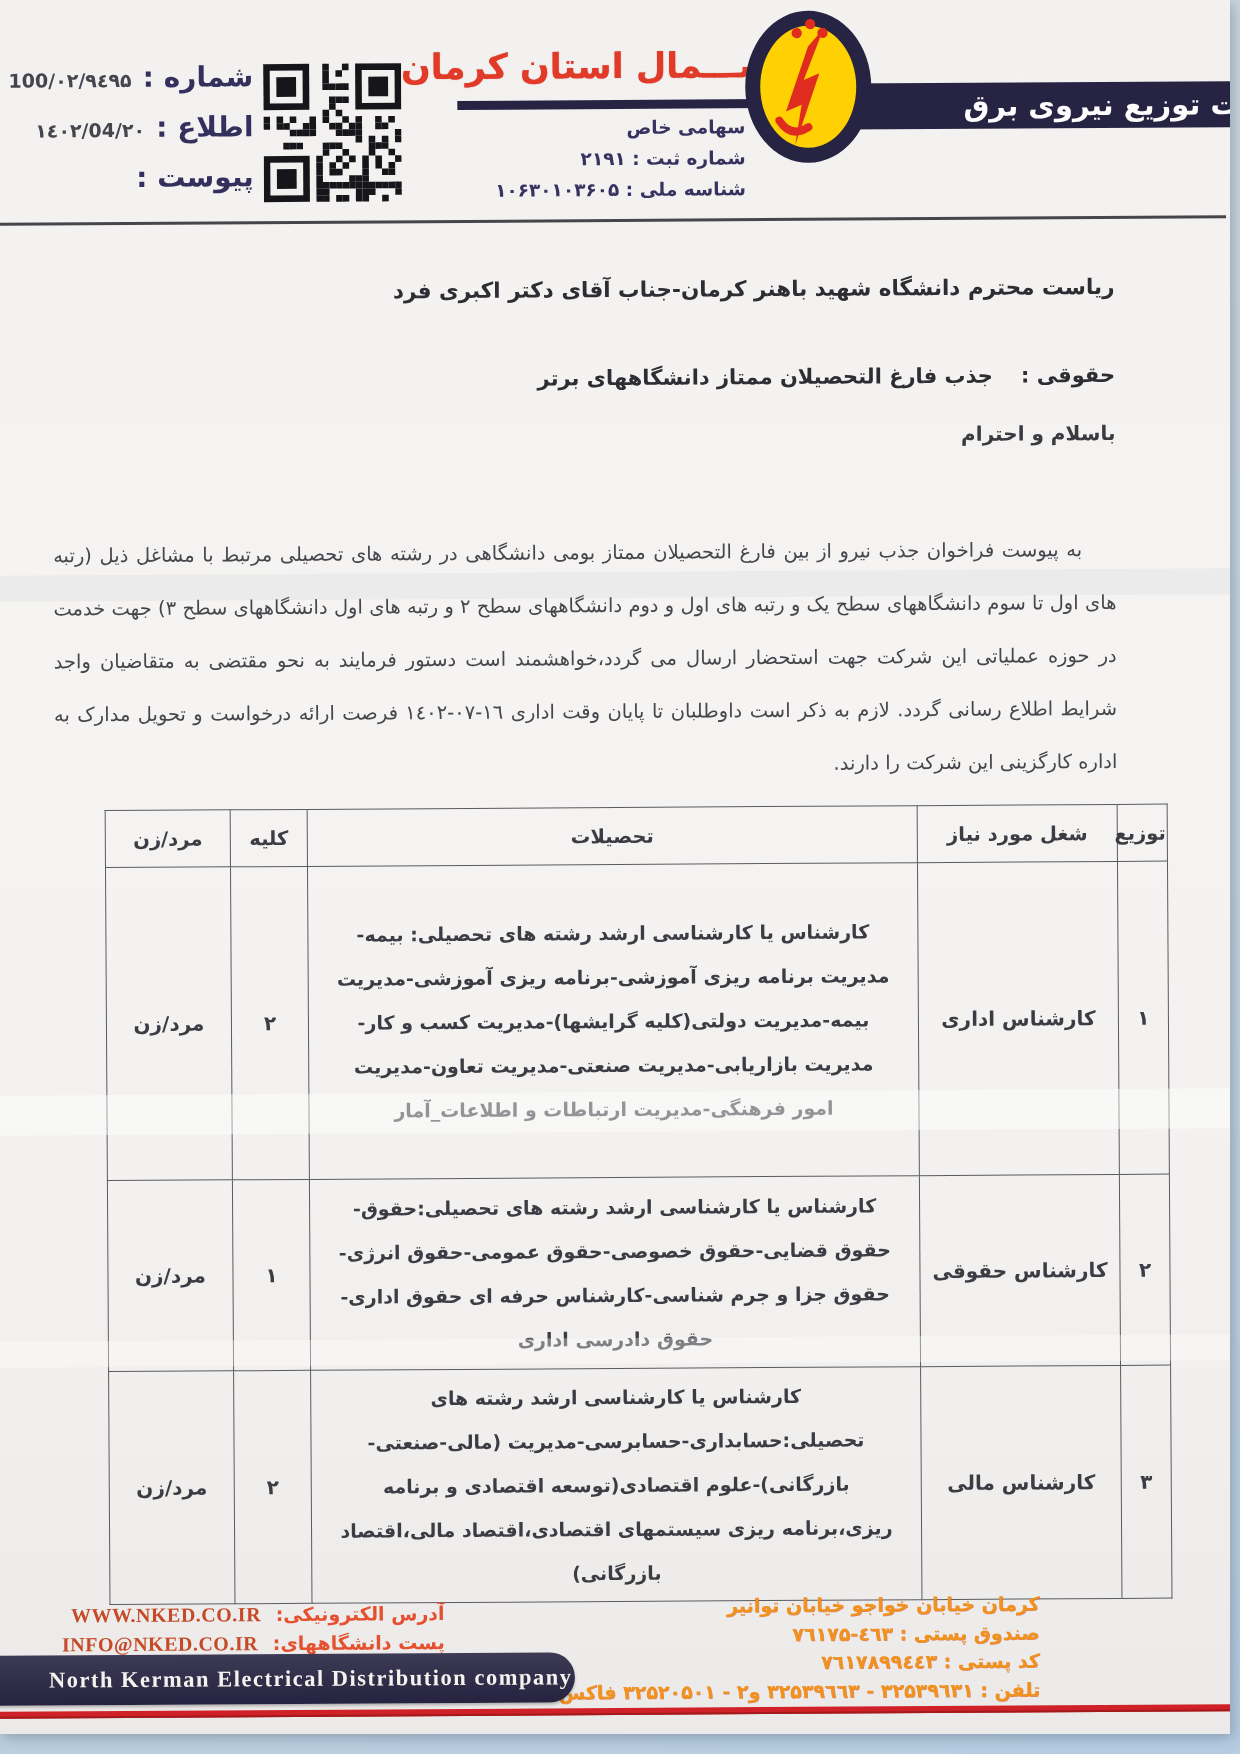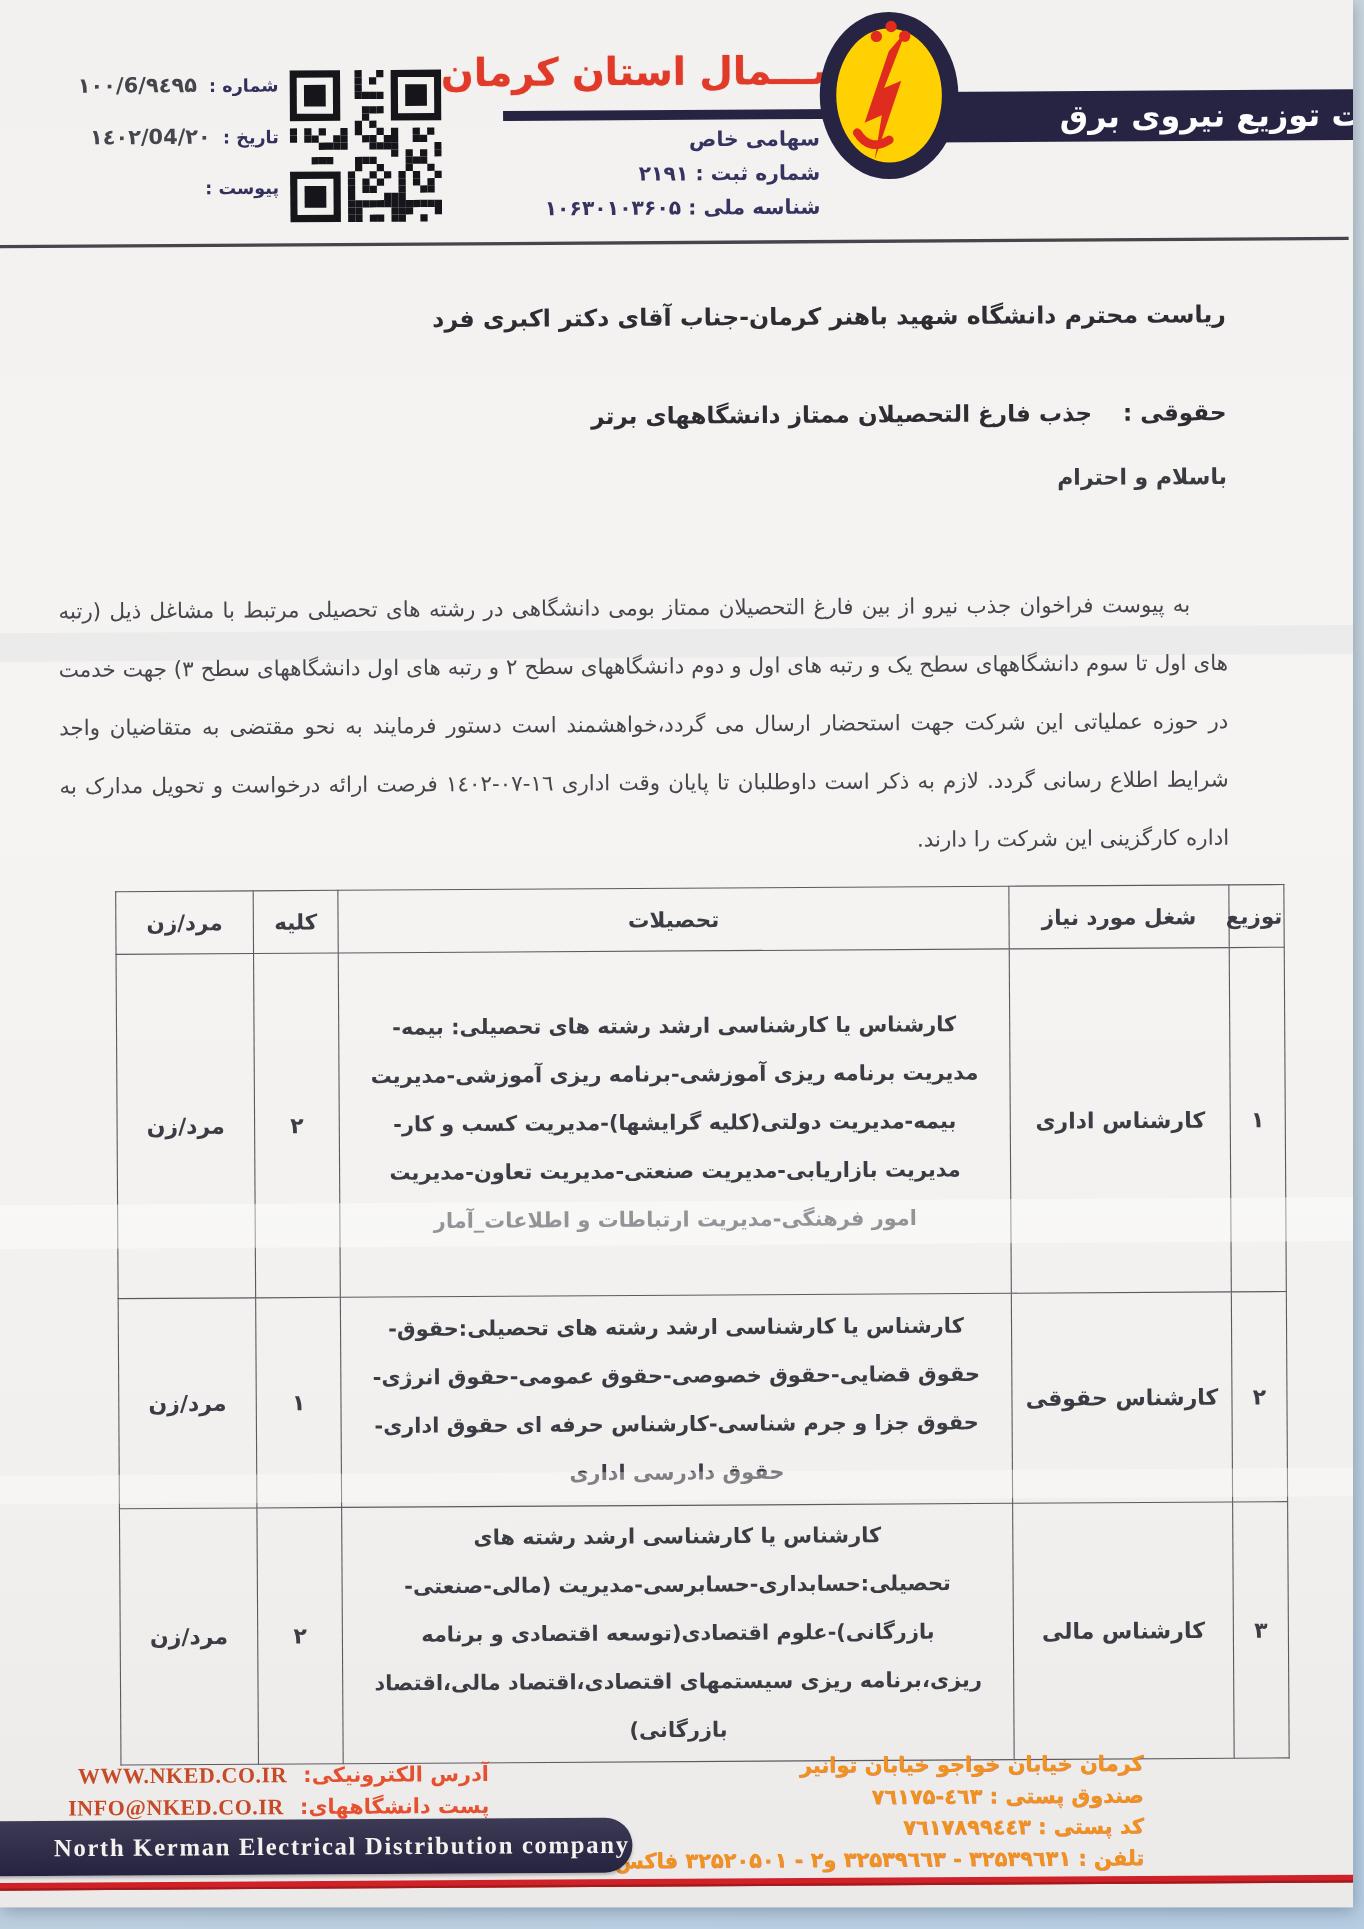--- a/index.html
+++ b/index.html
@@ -9,21 +9,21 @@
   .tilt{position:absolute;inset:0;transform:rotate(-0.35deg);transform-origin:50% 50%;}
   .band{position:absolute;left:-10px;right:-10px;pointer-events:none;}
   .band1{top:572px;height:26px;background:rgba(185,192,199,.16);}
   .band2{top:1092px;height:40px;background:rgba(255,255,255,.45);}
   .band3{top:1338px;height:26px;background:rgba(255,255,255,.35);}
 
   
   .masthead{position:relative;height:219px;border-bottom:3px solid #45454b;}
   .ref-fields{position:absolute;left:40px;top:52px;width:218px;direction:rtl;text-align:right;}
   .ref-line{line-height:46px;white-space:nowrap;}
-  .ref-label{font-weight:bold;color:#33305e;font-size:16px;}
+  .ref-label{font-weight:bold;color:#33305e;font-size:28px;}
   .ref-value{color:#45454e;font-size:19px;font-weight:bold;margin-right:6px;}
   .qr{position:absolute;left:268px;top:56px;width:138px;height:150px;}
   .qr svg{width:100%;height:100%;}
   .wordmark{position:absolute;left:468px;top:46px;width:310px;text-align:center;direction:rtl;font-size:35px;font-weight:bold;color:#e23a28;text-shadow:0 0 1px rgba(190,30,20,.6);white-space:nowrap;}
   .navy-strip{position:absolute;left:462px;top:100px;width:340px;height:9px;background:#262343;}
   .banner{position:absolute;left:848px;top:85px;right:-12px;height:46px;background:#262343;display:flex;align-items:center;}
   .banner span{color:#fdfdfd;font-size:29px;font-weight:bold;direction:rtl;margin-right:6px;margin-left:auto;padding-left:120px;white-space:nowrap;letter-spacing:.5px;}
   .logo{position:absolute;left:750px;top:12px;width:96px;height:122px;background:#ffd103;border:15px solid #262343;border-radius:50%;z-index:3;}
   .logo svg{position:absolute;left:-8px;top:-14px;width:112px;height:150px;overflow:visible;}
   .company-info{position:absolute;left:455px;top:112px;width:295px;direction:rtl;text-align:right;color:#373360;font-weight:bold;font-size:18.5px;line-height:31px;}
@@ -64,24 +64,24 @@
     <div class="tilt">
 
       <div class="band band1"></div>
       <div class="band band2"></div>
       <div class="band band3"></div>
 
       <header class="masthead">
         <div class="ref-fields">
           <div class="ref-line">
             <span class="ref-label">شماره :</span>
-            <span class="ref-value">۱۰۰/6/۹٤۹۵</span>
+            <span class="ref-value">100/۰۲/۹٤۹۵</span>
           </div>
           <div class="ref-line">
-            <span class="ref-label">تاریخ :</span>
+            <span class="ref-label">اطلاع :</span>
             <span class="ref-value">۱٤۰۲/04/۲۰</span>
           </div>
           <div class="ref-line">
             <span class="ref-label">پیوست :</span>
           </div>
         </div>
 
         <div class="qr">
           <svg id="qrsvg" viewBox="0 0 126 126" fill="#15151a" xmlns="http://www.w3.org/2000/svg">
               <rect x="54" y="0" width="6" height="6"></rect>

